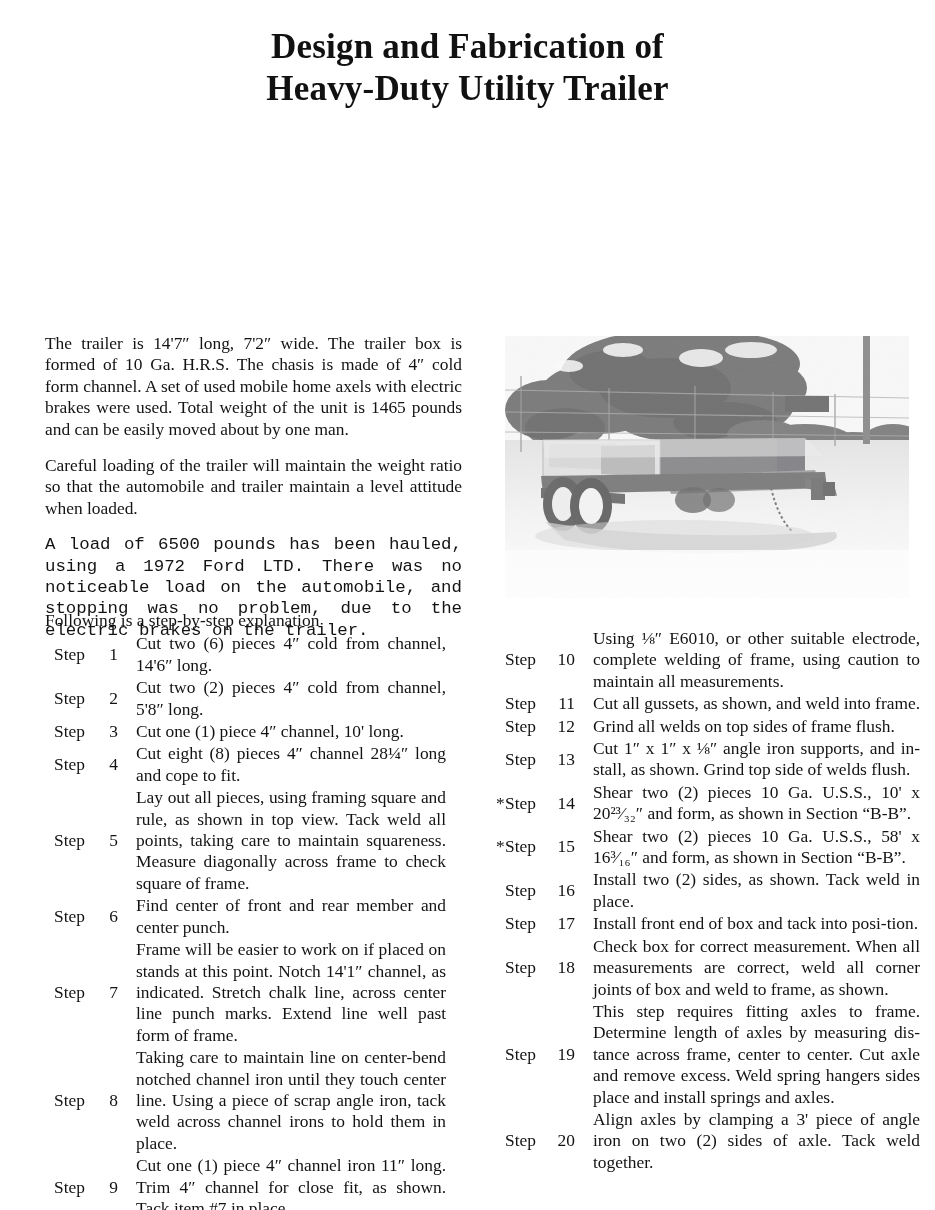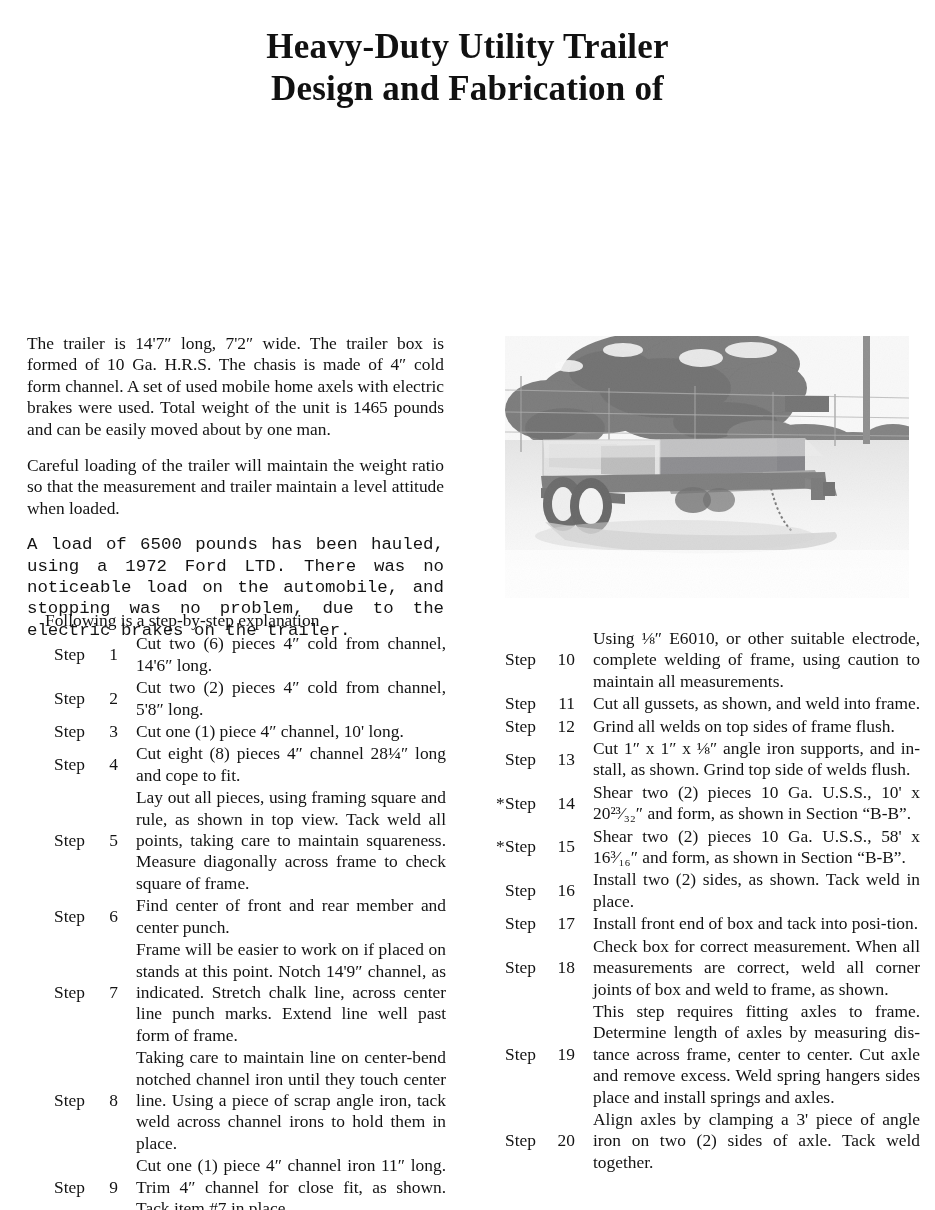--- a/index.html
+++ b/index.html
@@ -29,21 +29,21 @@
     font-weight: bold;
     font-size: 35px;
     line-height: 42px;
     letter-spacing: 0.2px;
     color: #111111;
   }
 
   
   .intro {
     position: absolute;
-    left: 27px;
+    left: 45px;
     top: 333px;
     width: 417px;
   }
   .intro p {
     margin: 0 0 15px 0;
     font-size: 17.4px;
     line-height: 21.4px;
     text-align: justify;
     text-justify: inter-word;
     color: #131313;
@@ -121,27 +121,27 @@
   
   .steps-right .step-row { padding-left: 0px; }
   .steps-right .step-word { width: 42px; }
   .steps-right .step-num { width: 28px; }
   .steps-right .step-body { padding-left: 18px; }
 </style>
 </head>
 <body>
 
 <div class="title-block">
+  <div class="title-line">Design and Fabrication of</div>
   <div class="title-line">Heavy-Duty Utility Trailer</div>
-  <div class="title-line">Design and Fabrication of</div>
 </div>
 
 <div class="intro">
   <p>The trailer is 14'7″ long, 7'2″ wide. The trailer box is formed of 10 Ga. H.R.S. The chasis is made of 4″ cold form channel. A set of used mobile home axels with electric brakes were used. Total weight of the unit is 1465 pounds and can be easily moved about by one man.</p>
-  <p>Careful loading of the trailer will maintain the weight ratio so that the measurement and trailer maintain a level attitude when loaded.</p>
+  <p>Careful loading of the trailer will maintain the weight ratio so that the automobile and trailer maintain a level attitude when loaded.</p>
   <p>A load of 6500 pounds has been hauled, using a 1972 Ford LTD. There was no noticeable load on the automobile, and stopping was no problem, due to the electric brakes on the trailer.</p>
 </div>
 
 <div class="photo-wrap">
   <svg class="photo-svg" viewBox="0 0 404 262" preserveAspectRatio="none">
     <defs>
       <linearGradient id="gnd" x1="0" y1="0" x2="0" y2="1">
         <stop offset="0%" stop-color="#d9d9d9"></stop>
         <stop offset="45%" stop-color="#efefef"></stop>
         <stop offset="100%" stop-color="#ffffff"></stop>
@@ -291,21 +291,21 @@
       <div class="step-row">
         <span class="step-star"></span>
         <span class="step-word">Step</span>
         <span class="step-num">6</span>
         <span class="step-body">Find center of front and rear member and center punch.</span>
       </div>
       <div class="step-row">
         <span class="step-star"></span>
         <span class="step-word">Step</span>
         <span class="step-num">7</span>
-        <span class="step-body">Frame will be easier to work on if placed on stands at this point. Notch 14'9″ channel, as indicated. Stretch chalk line, across center line punch marks. Extend line well past form of frame.</span>
+        <span class="step-body">Frame will be easier to work on if placed on stands at this point. Notch 14'1″ channel, as indicated. Stretch chalk line, across center line punch marks. Extend line well past form of frame.</span>
       </div>
       <div class="step-row">
         <span class="step-star"></span>
         <span class="step-word">Step</span>
         <span class="step-num">8</span>
         <span class="step-body">Taking care to maintain line on center-bend notched channel iron until they touch center line. Using a piece of scrap angle iron, tack weld across channel irons to hold them in place.</span>
       </div>
       <div class="step-row">
         <span class="step-star"></span>
         <span class="step-word">Step</span>

